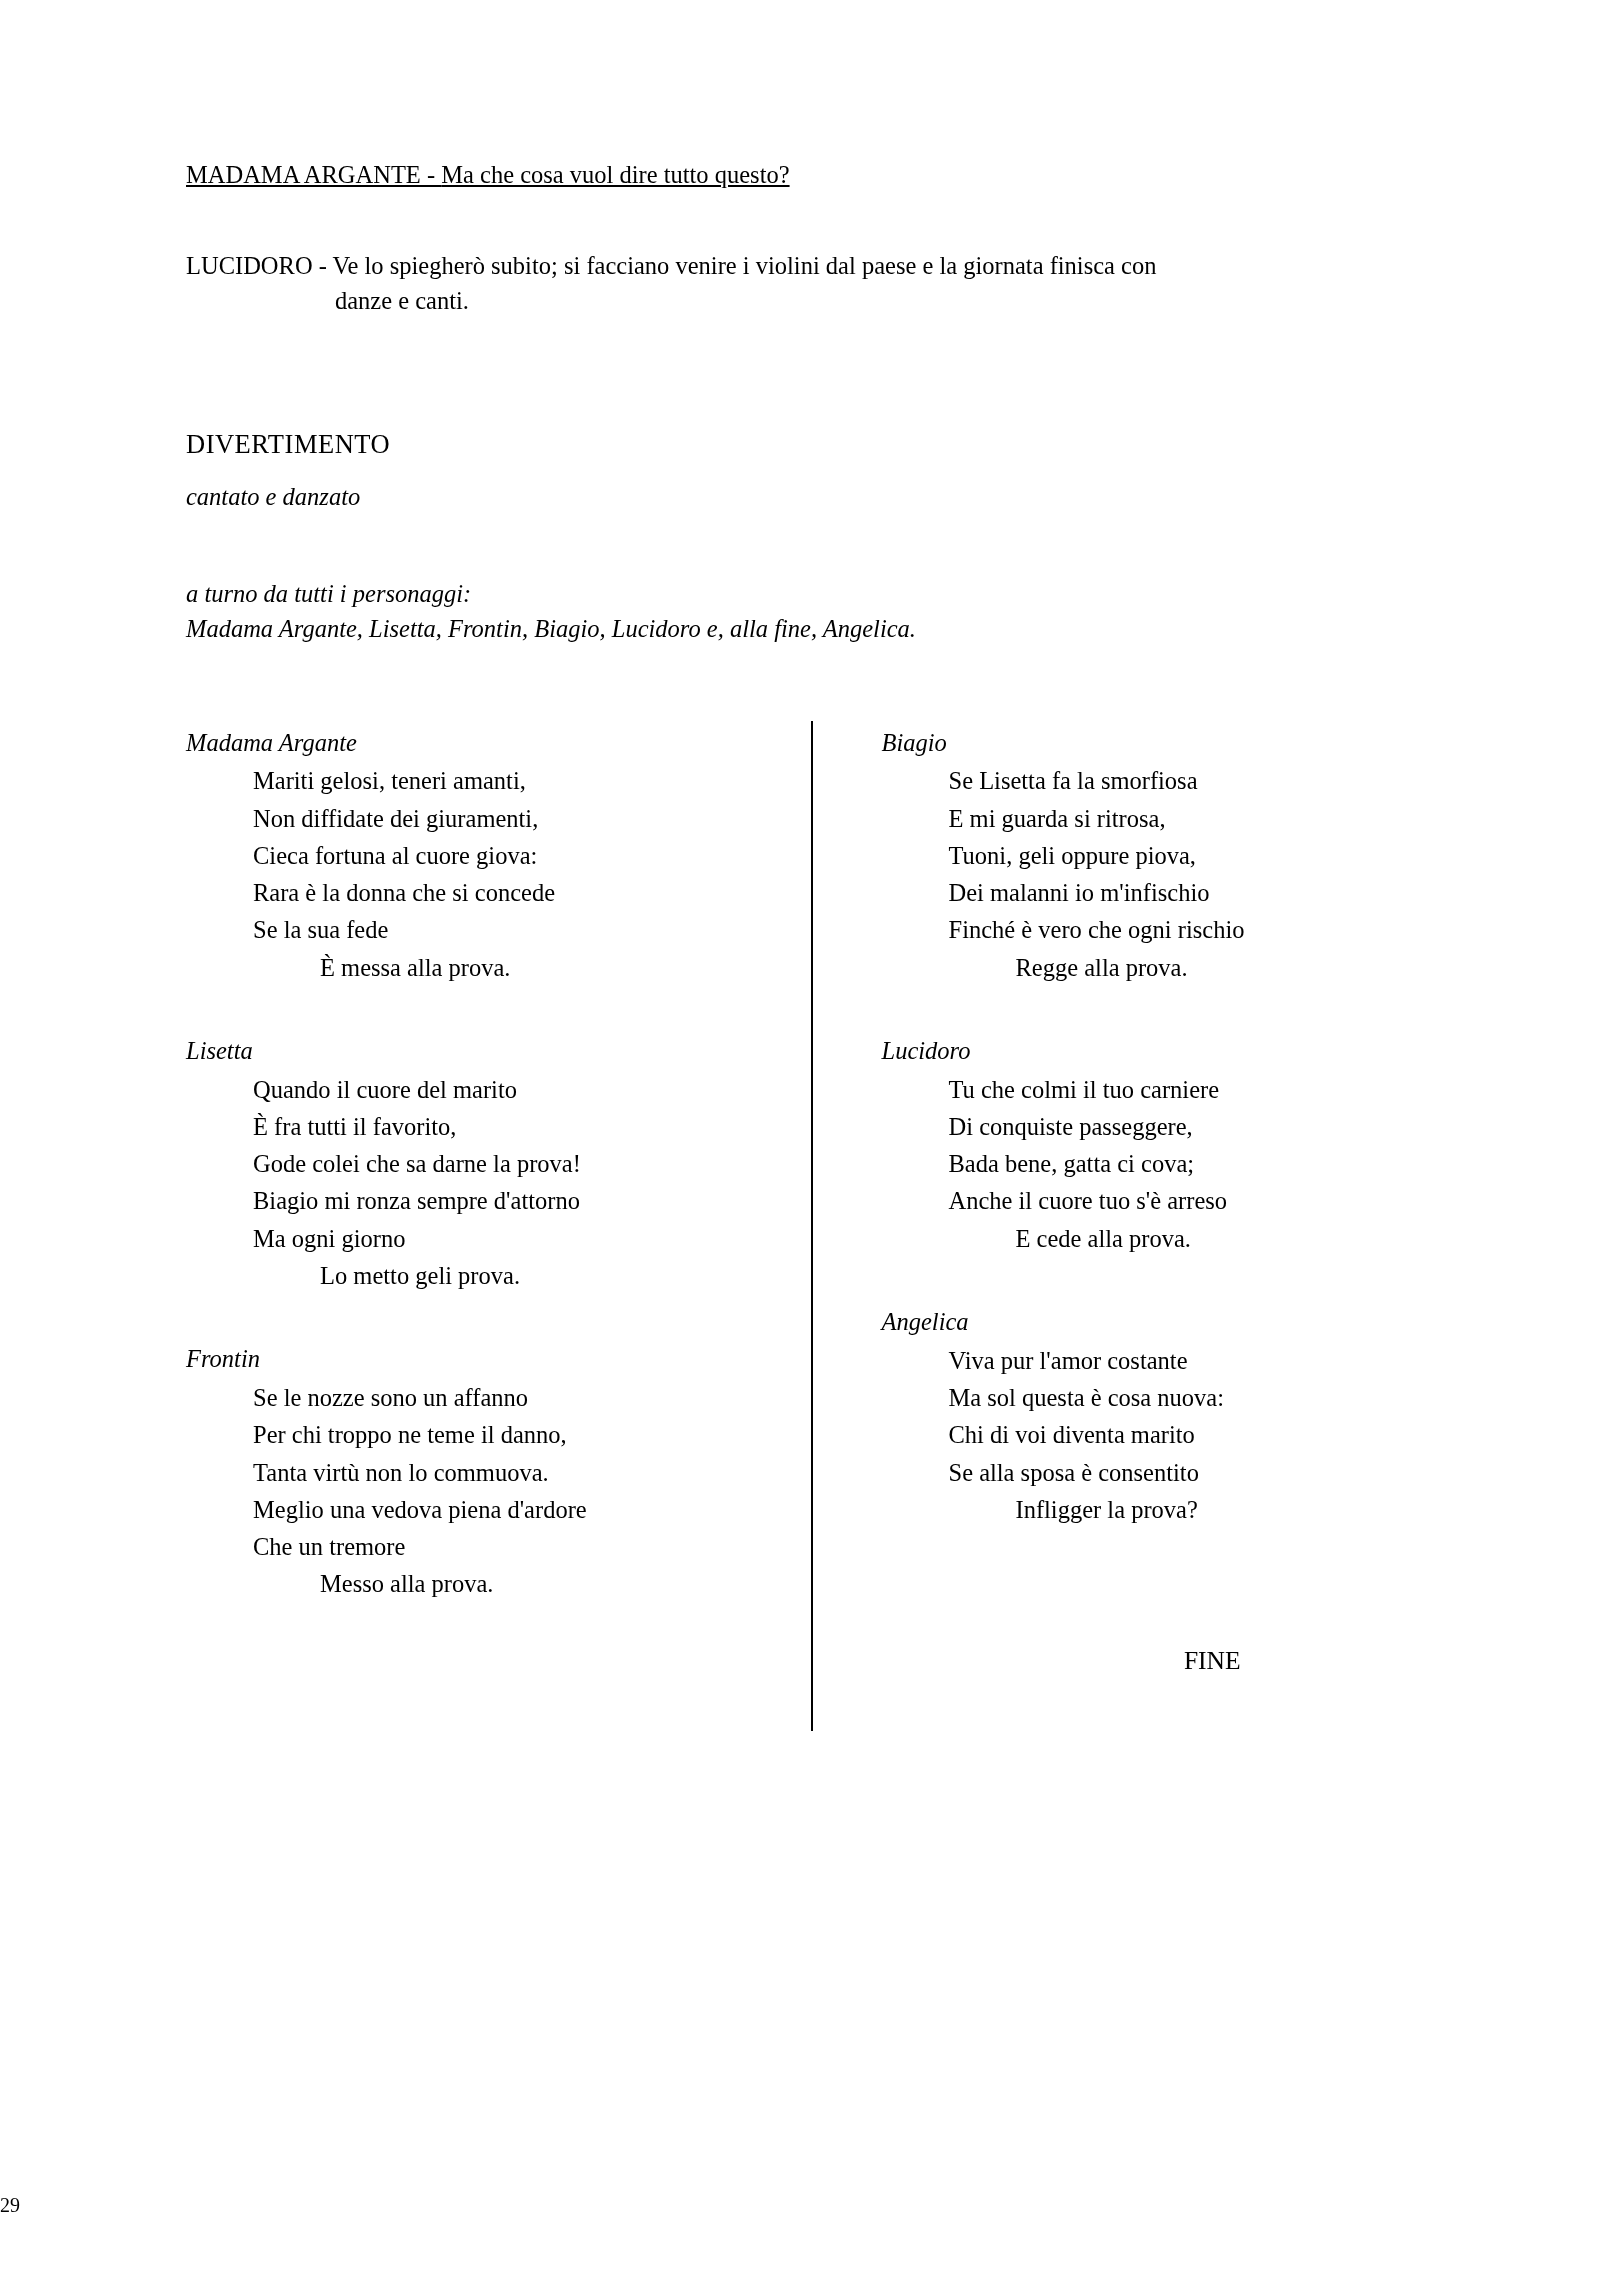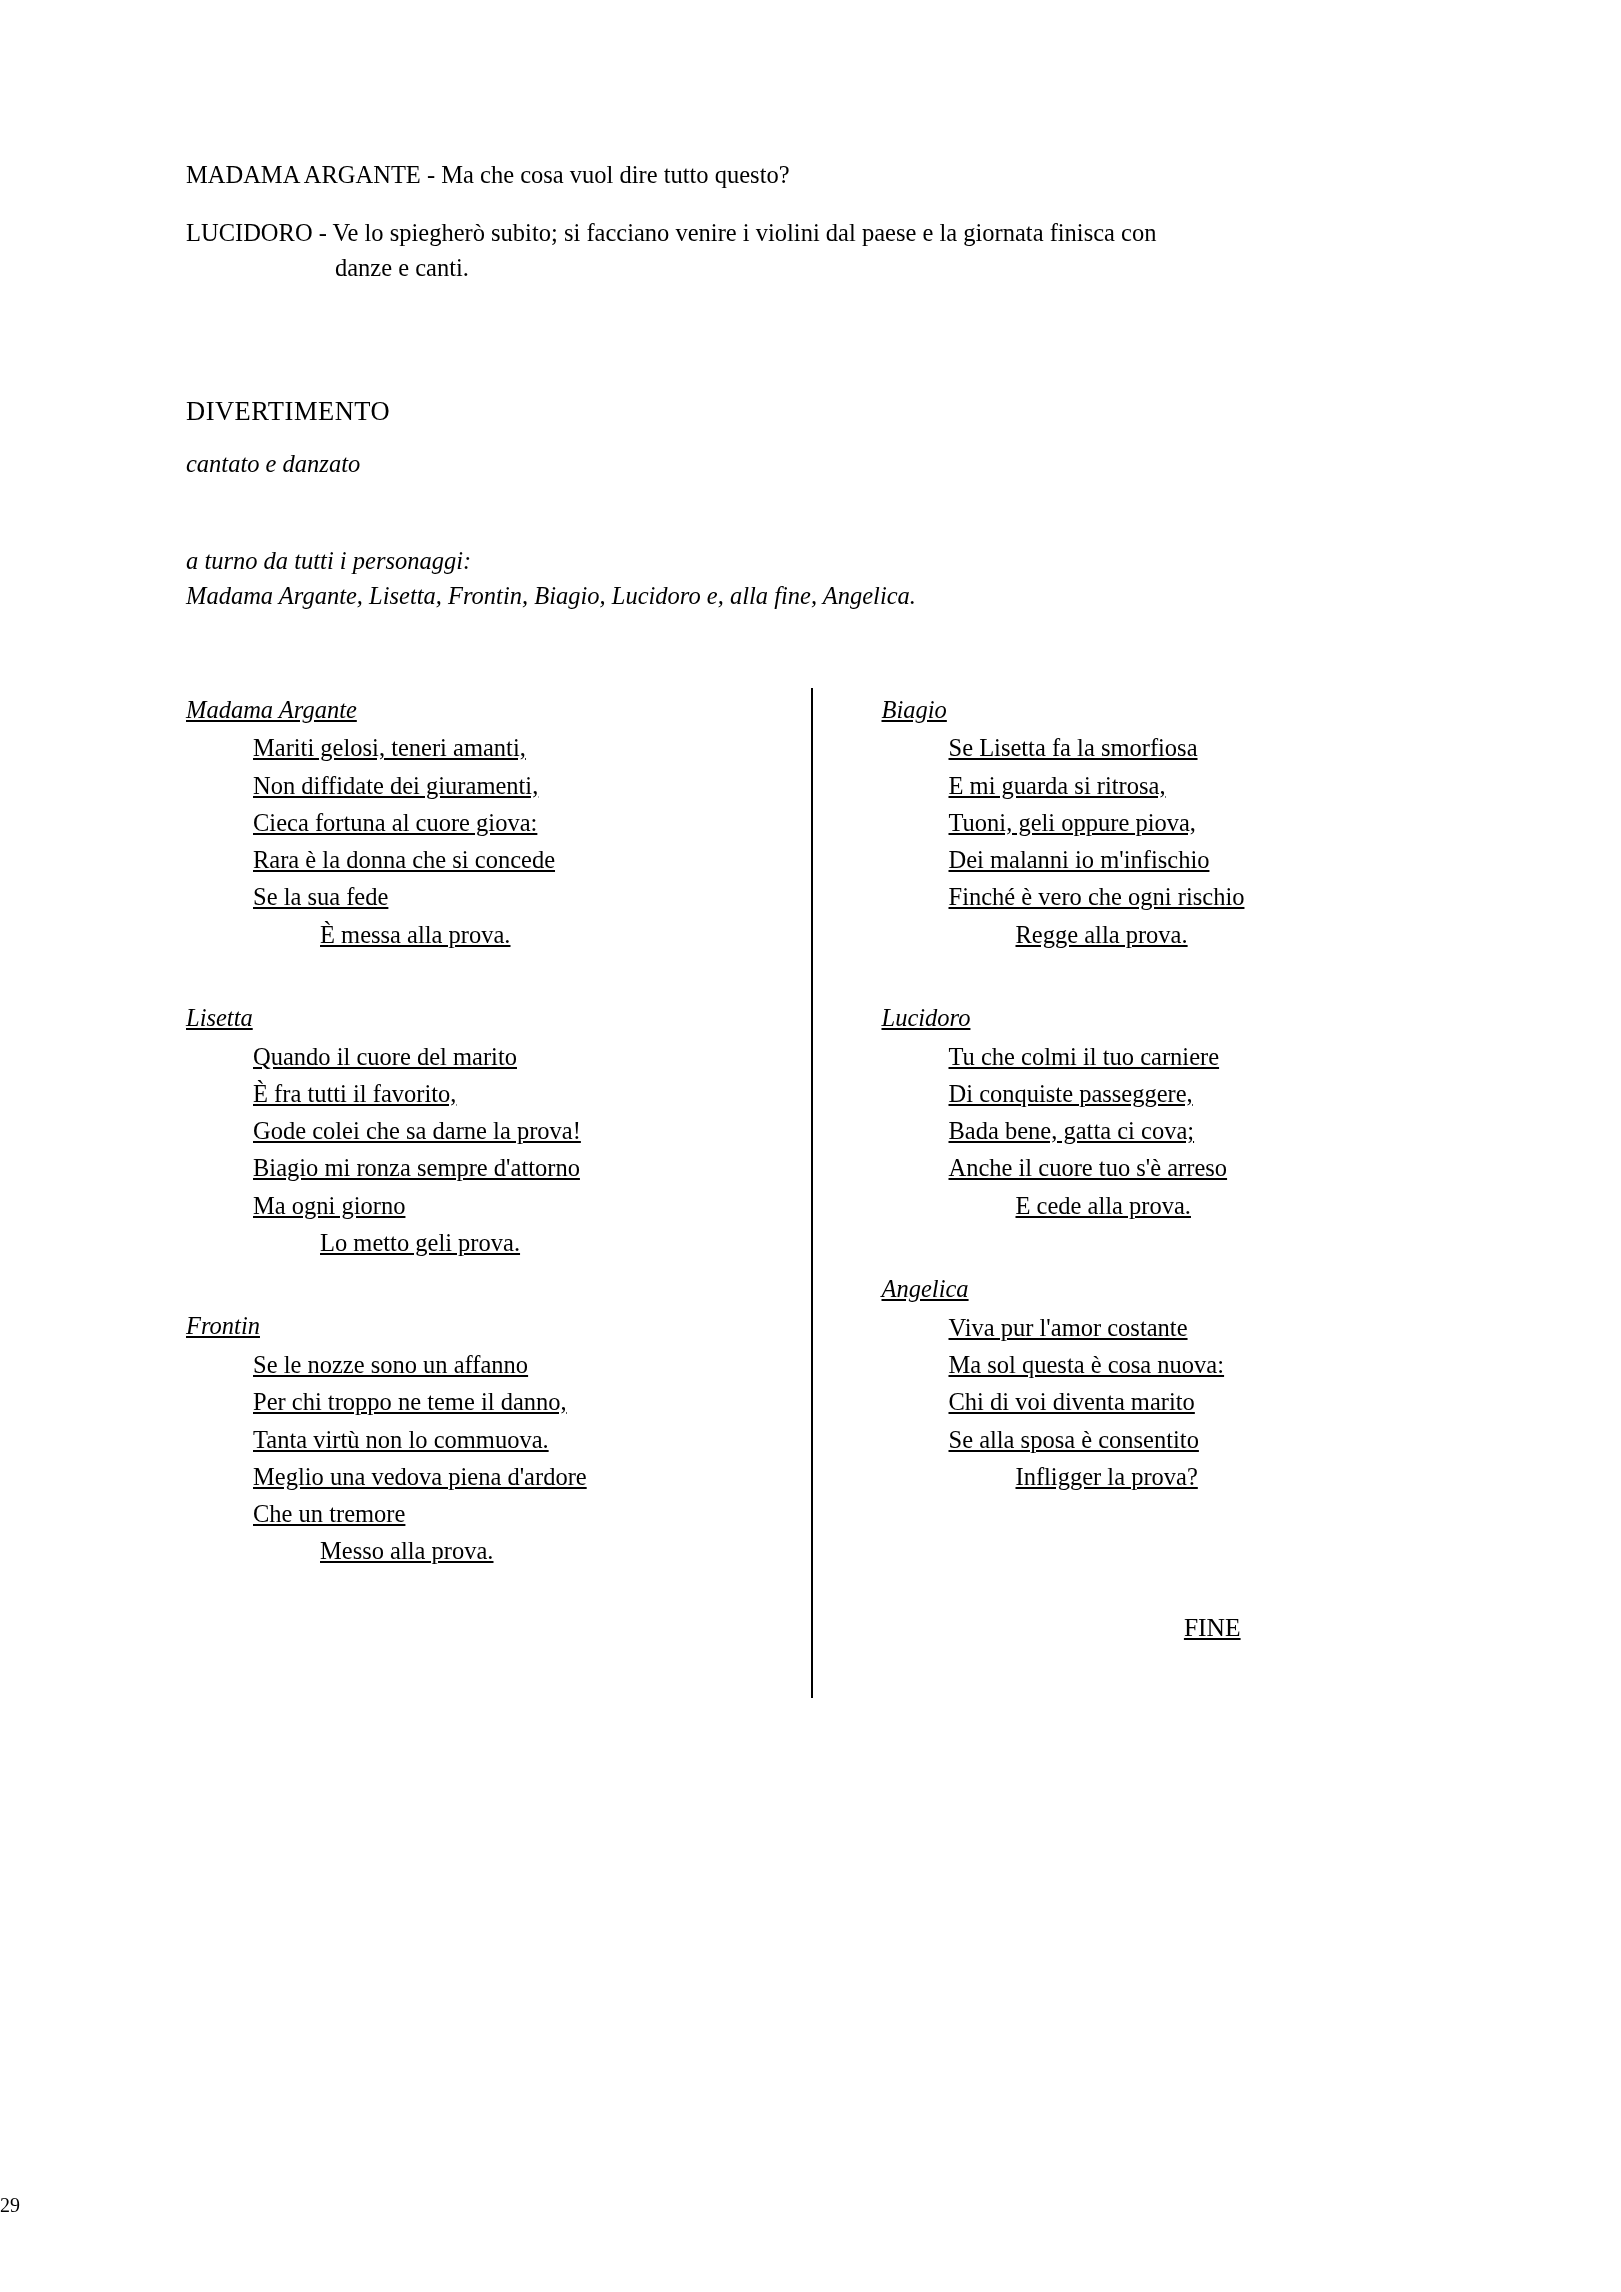--- a/index.html
+++ b/index.html
@@ -21,21 +21,22 @@
     padding: 157px 186px 59px 186px;
   }
   .dialogue {
     font-size: 24.5px;
     line-height: 1.45;
   }
   .dialogue .speech {
     margin-bottom: 41px;
   }
   .dialogue .speech.first {
-    margin-bottom: 22px;
+    margin-bottom: 55px;
+    text-decoration: underline;
   }
   .cont-indent {
     display: block;
     padding-left: 149px;
   }
   .divertimento-block {
     margin-top: 110px;
     text-align: left;
   }
   .divertimento-title {
@@ -55,21 +56,20 @@
   }
   .columns {
     position: relative;
     margin-top: 82px;
     display: flex;
     align-items: flex-start;
   }
   .col {
     width: 50%;
     box-sizing: border-box;
-    text-decoration: underline;
   }
   .col-left {
     padding-right: 45px;
   }
   .col-right {
     padding-left: 71px;
   }
   .divider {
     position: absolute;
     left: 50%;

